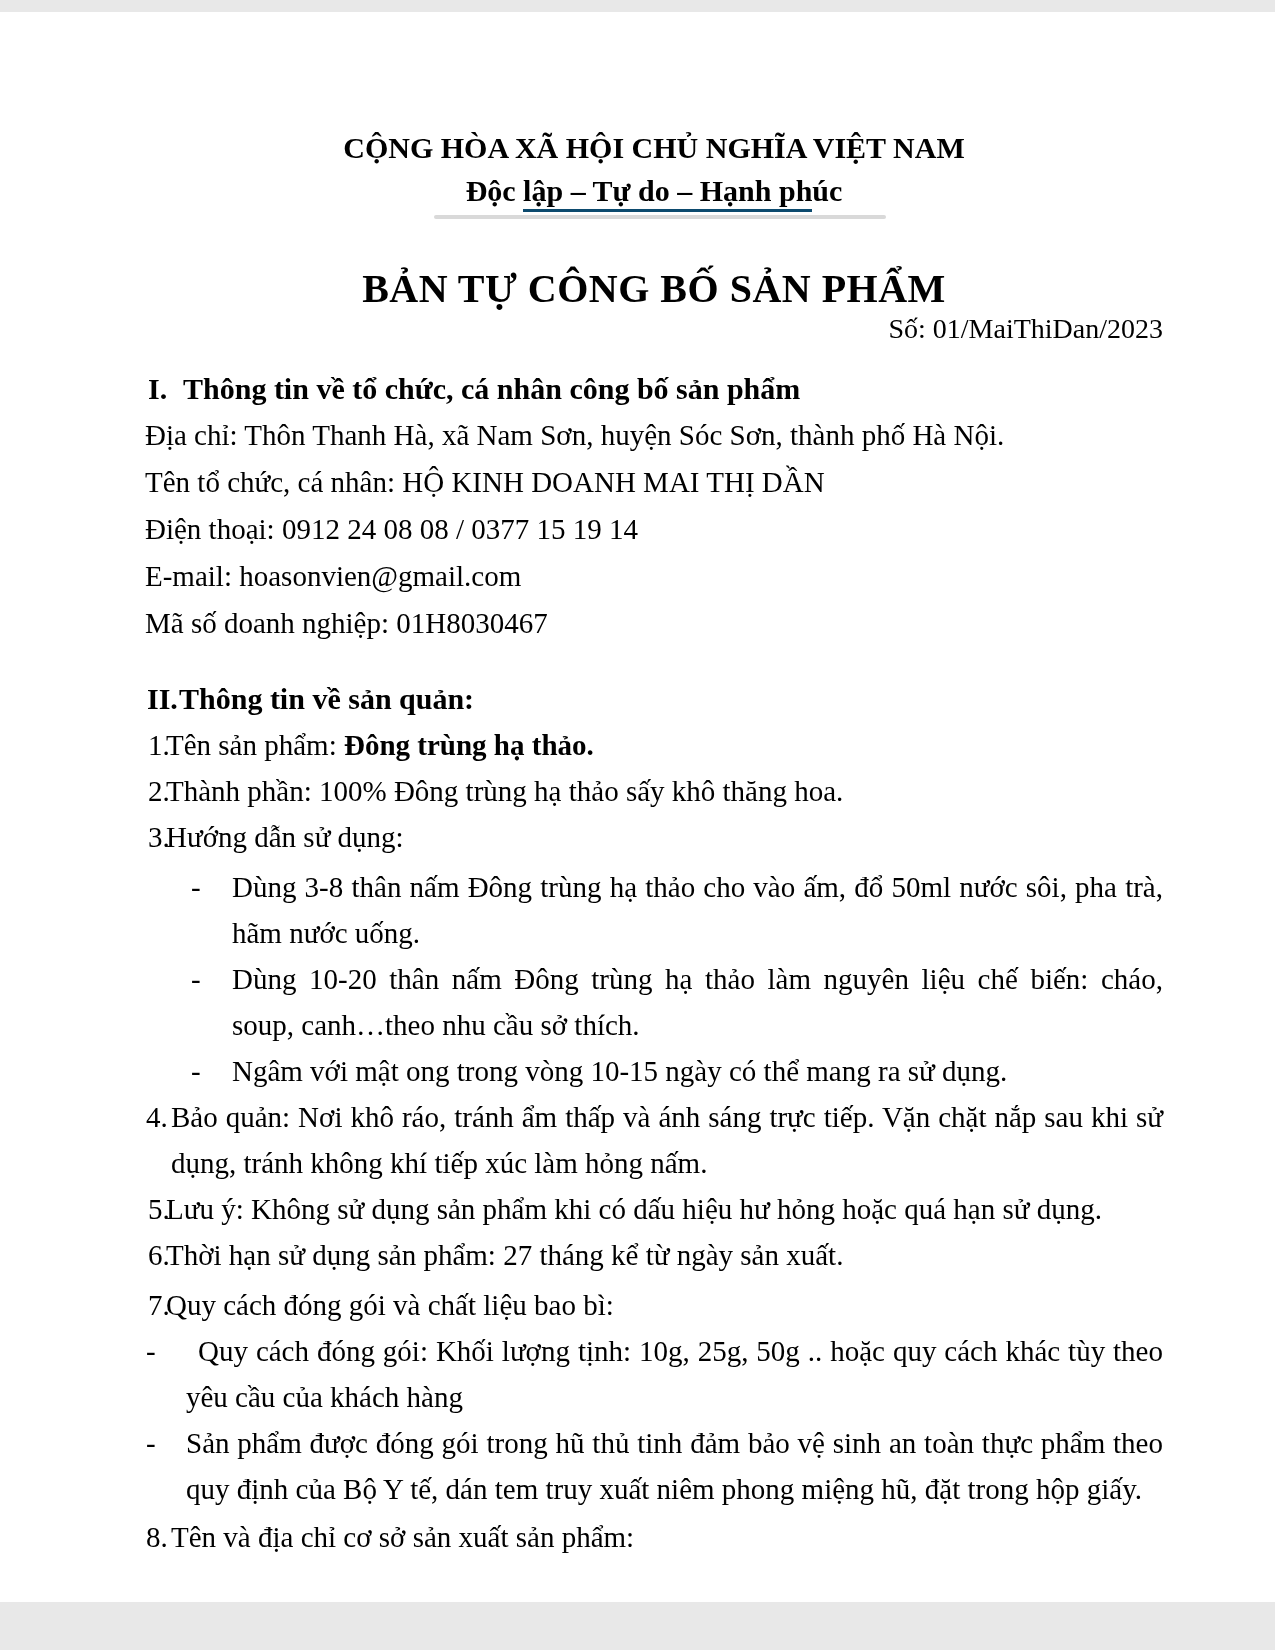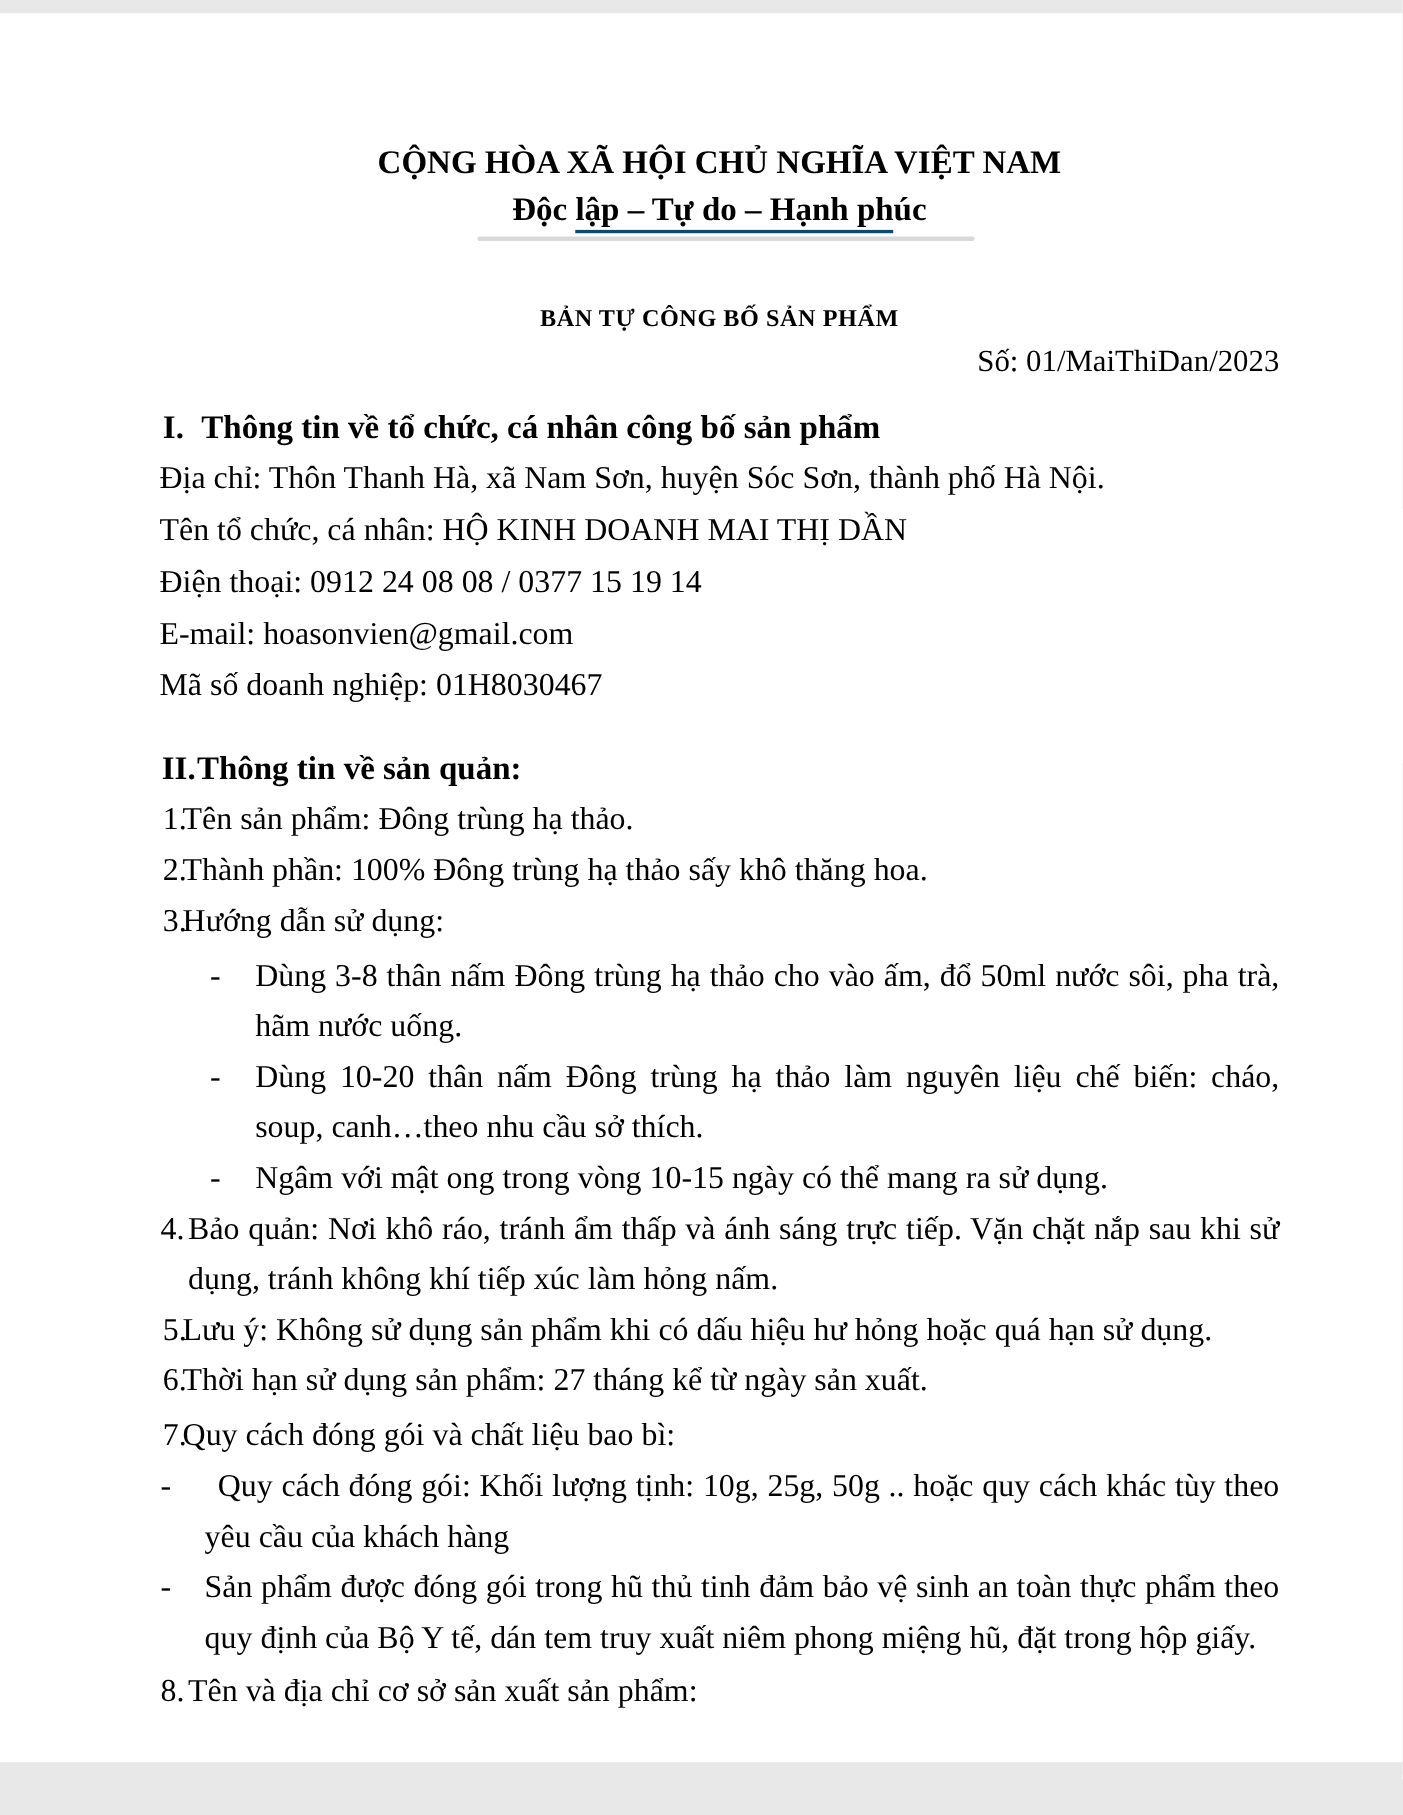--- a/index.html
+++ b/index.html
@@ -43,21 +43,21 @@
     transform:translateX(6px);
     background:#d9d9d9;
     filter:blur(0.6px);
     border-radius:2px;
   }
   
   .doc-title {
     margin-top:47px;
     text-align:center;
     font-weight:bold;
-    font-size:22px;
+    font-size:40px;
     line-height:46px;
     letter-spacing:0.5px;
     white-space:nowrap;
   }
   .doc-number {
     text-align:right;
     font-size:28px;
     line-height:34px;
   }
   
@@ -101,21 +101,21 @@
     line-height:46px;
     padding-left:41px;
   }
   .obul .dash { position:absolute; left:1px; }
   .obul.indent-first { text-indent:12px; }
   .obul.indent-first .dash { text-indent:0; }
 
   .justify { text-align:justify; }
   .mt4 { margin-top:4px; }
   .mt2 { margin-top:2px; }
-  b { font-weight:normal; }
+  b { font-weight:bold; }
 </style>
 </head>
 <body>
 
 <div class="page">
   <div class="content">
 
     <div class="national">CỘNG HÒA XÃ HỘI CHỦ NGHĨA VIỆT NAM</div>
 
     <div class="motto"><span>Độc </span><span class="motto-underline">lập – Tự do – Hạnh ph</span><span>úc</span></div>

